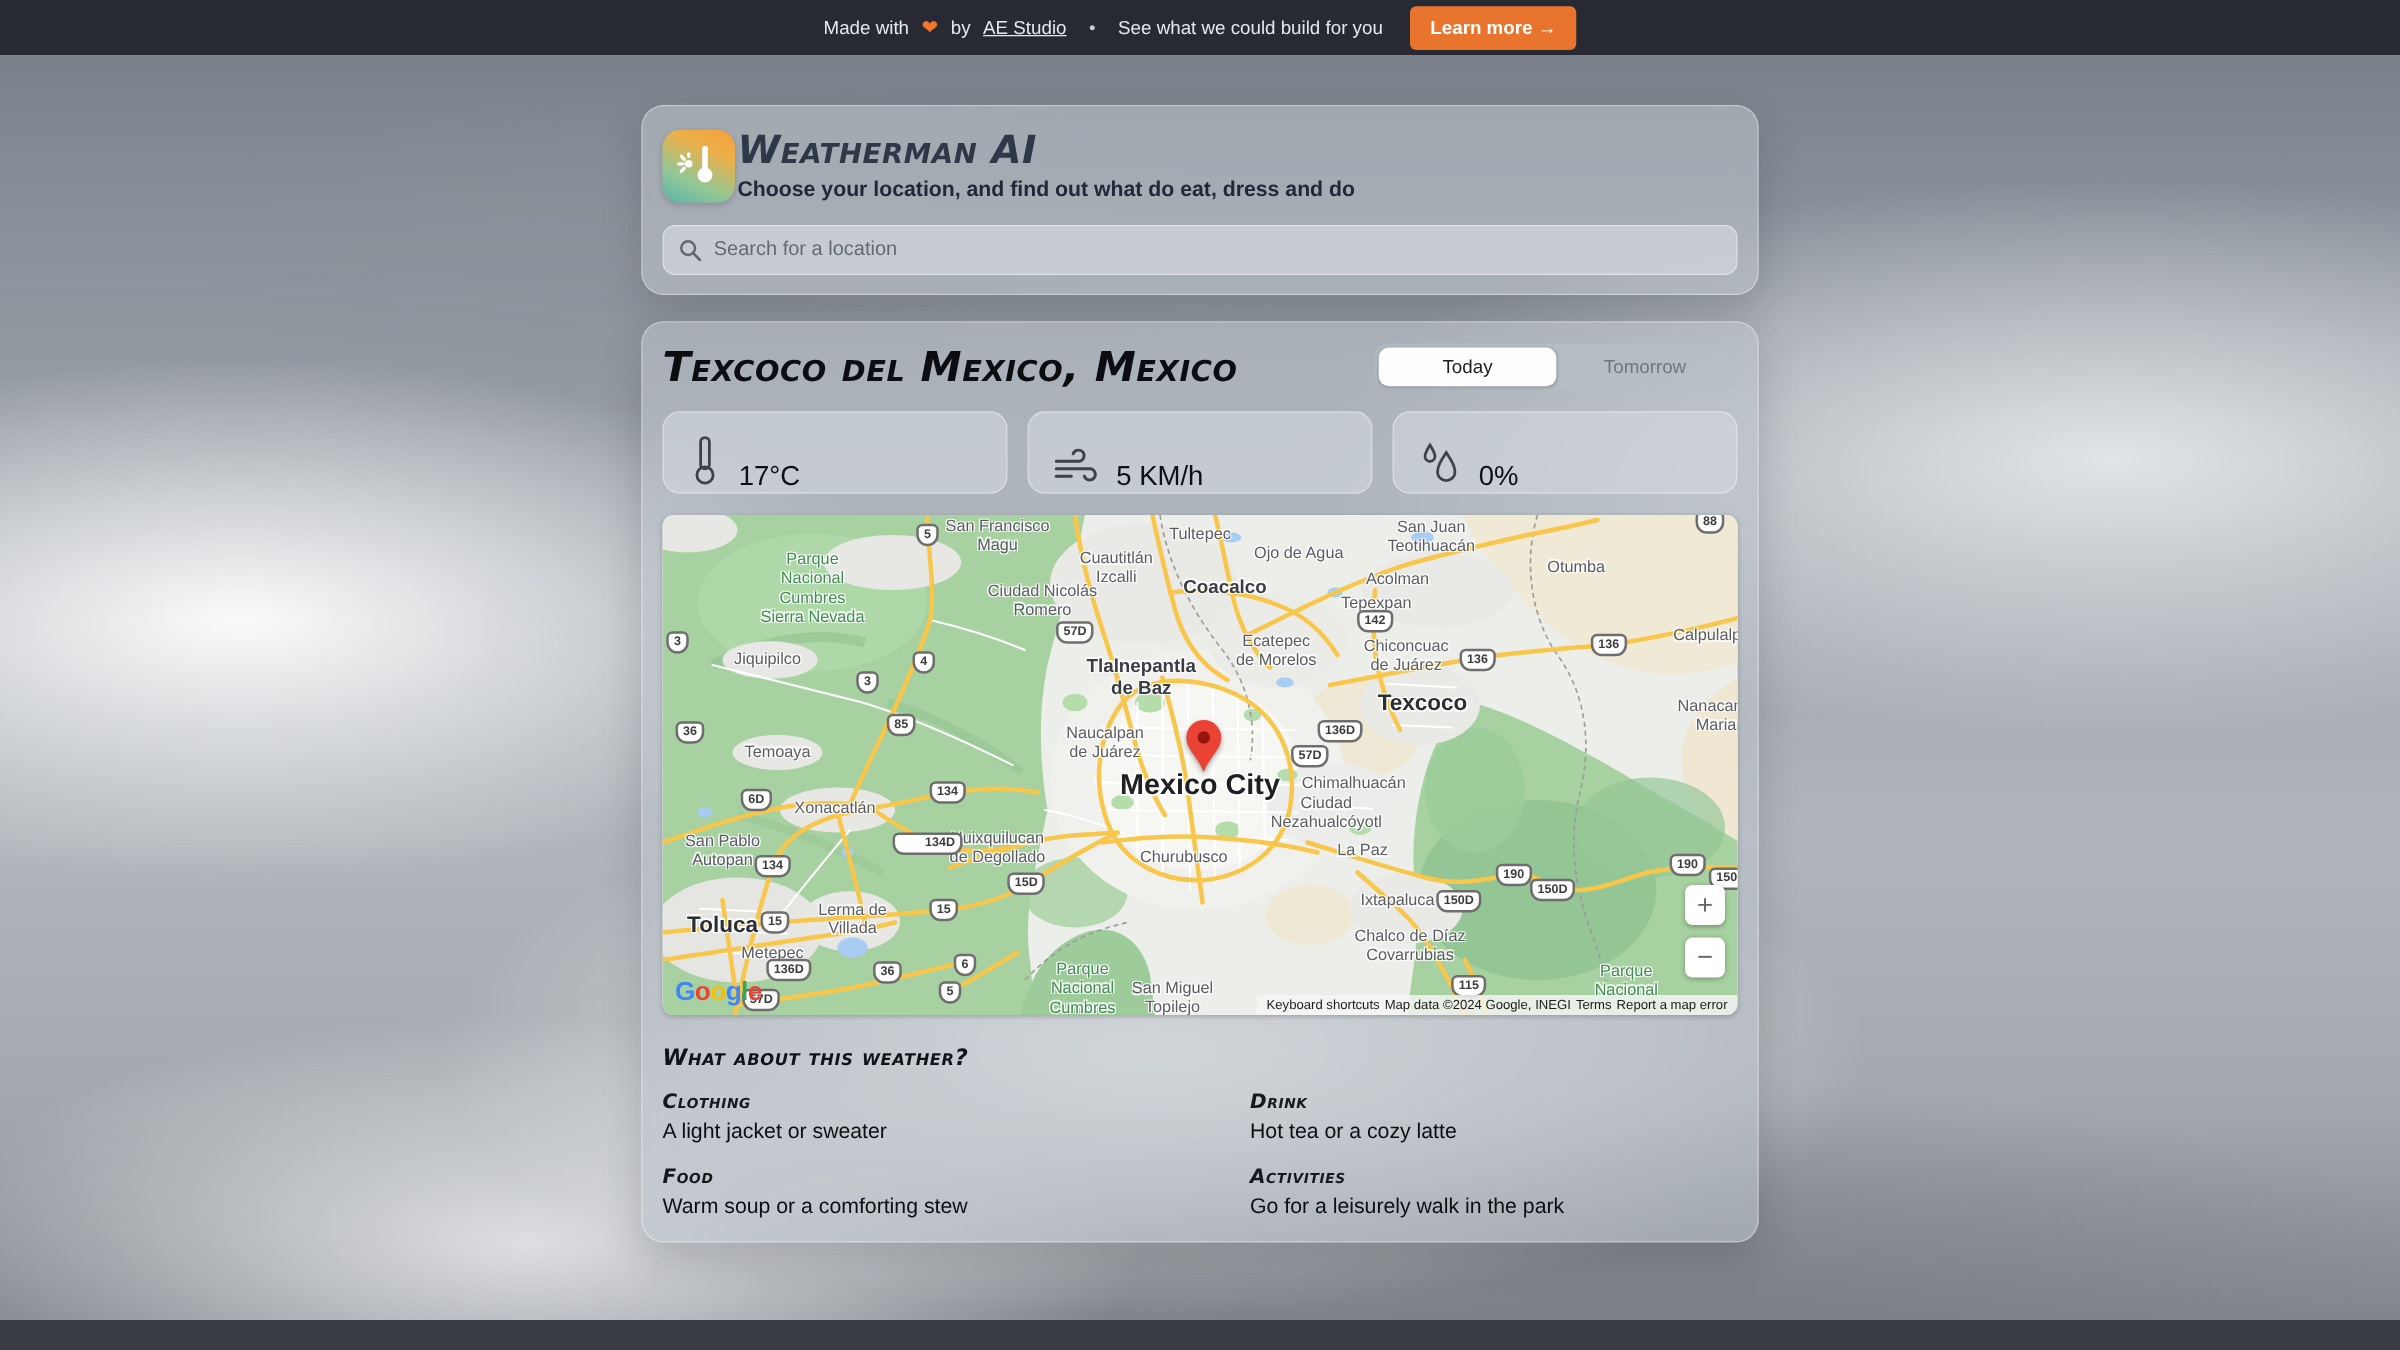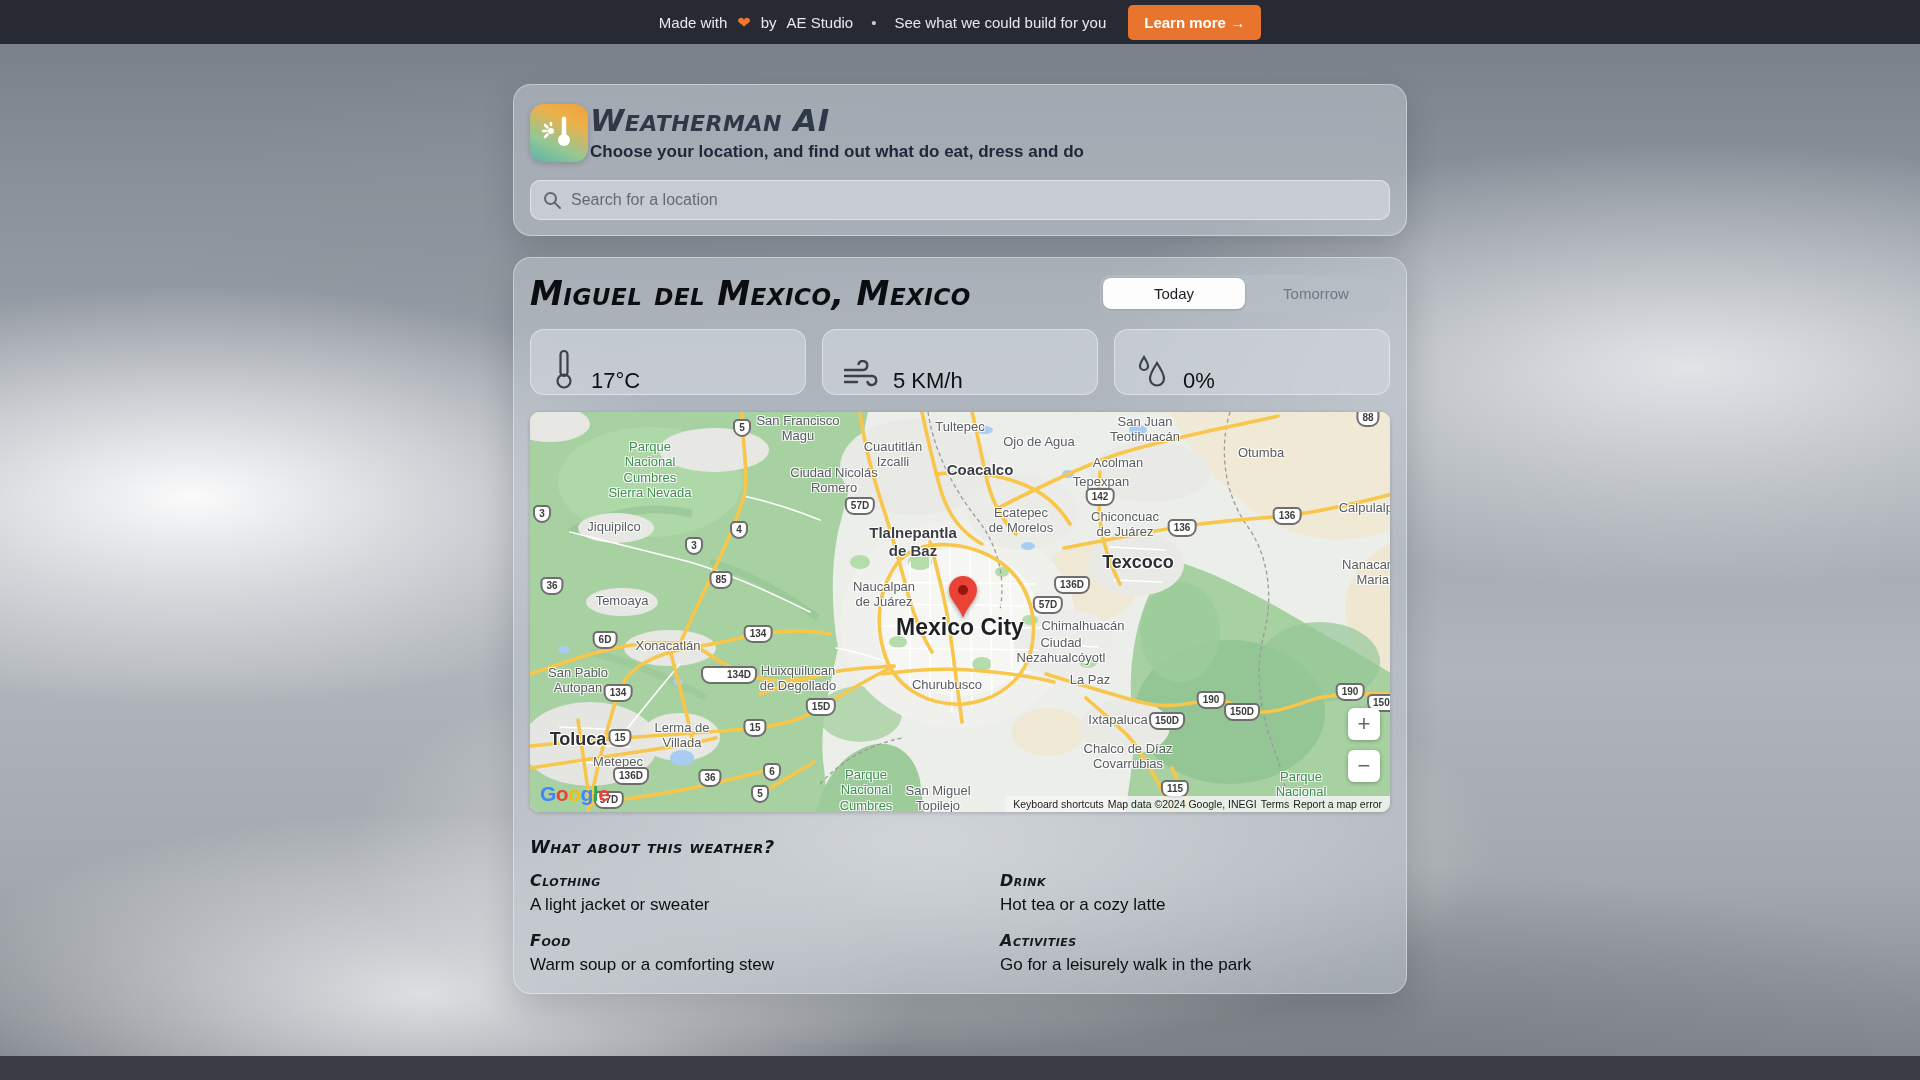--- a/index.html
+++ b/index.html
@@ -14,21 +14,21 @@
       radial-gradient(ellipse 700px 260px at 22% 92%, rgba(235,236,238,0.85), rgba(235,236,238,0) 70%),
       radial-gradient(ellipse 900px 260px at 70% 98%, rgba(120,124,130,0.7), rgba(120,124,130,0) 75%),
       radial-gradient(ellipse 600px 220px at 30% 20%, rgba(140,146,154,0.6), rgba(140,146,154,0) 70%),
       linear-gradient(180deg,#757c86 0%,#8b929b 18%,#9da3ab 38%,#b0b5bb 62%,#a3a8ae 82%,#7d8289 100%);
   }
   .bottom-strip { position:absolute; left:0; bottom:0; width:100%; height:24px; background:#393c42; }
 
   
   .banner { height:44px; background:#272a32; display:flex; align-items:center; justify-content:center; gap:10px; color:#e7e8ea; font-size:15px; position:relative; z-index:5; }
   .banner .heart { color:#f4762d; font-size:16px; }
-  .banner a { color:#e7e8ea; cursor:pointer; }
+  .banner a { color:#e7e8ea; text-decoration:underline; cursor:pointer; }
   .banner .bullet { margin:0 8px; color:#c9cbcf; }
   .cta-btn { margin-left:12px; background:#e9742e; color:#fff; font-weight:bold; font-size:15px; border:none; border-radius:5px; padding:9px 16px; cursor:pointer; font-family:inherit; }
 
   
   .column { width:894px; margin:40px auto 0; position:relative; z-index:2; }
   .glass-card {
     background:rgba(190,197,204,0.55);
     border:1px solid rgba(255,255,255,0.38);
     border-radius:18px;
     backdrop-filter:blur(10px);
@@ -136,21 +136,21 @@
           <circle cx="8.5" cy="8.5" r="5.5" stroke="#5f6773" stroke-width="2"></circle>
           <path d="M13 13 L18 18" stroke="#5f6773" stroke-width="2" stroke-linecap="round"></path>
         </svg>
       </span>
       <input class="search-input" type="text" placeholder="Search for a location" style="">
     </div>
   </div>
 
   <div class="glass-card main-card">
     <div class="main-head">
-      <div class="marker location-title">Miguel del Mexico, Mexico</div>
+      <div class="marker location-title">Texcoco del Mexico, Mexico</div>
       <div class="tabs">
           <button class="tab active">Today</button>
           <button class="tab">Tomorrow</button>
         </div>
     </div>
 
     <div class="stats-row">
         <div class="stat-card">
           <span><svg width="26" height="42" viewBox="0 0 26 42" fill="none">
               <rect x="9.5" y="3" width="7" height="25" rx="3.5" stroke="#3d424a" stroke-width="2.2"></rect>
@@ -352,21 +352,21 @@
           <div class="shield" style="left: 191px; top: 168px;">85</div>
           <div class="shield" style="left: 22px; top: 174px;">36</div>
           <div class="shield" style="left: 330px; top: 94px;">57D</div>
           <div class="shield" style="left: 570px; top: 85px;">142</div>
           <div class="shield" style="left: 652px; top: 116px;">136</div>
           <div class="shield" style="left: 757px; top: 104px;">136</div>
           <div class="shield" style="left: 542px; top: 173px;">136D</div>
           <div class="shield" style="left: 518px; top: 193px;">57D</div>
           <div class="shield" style="left: 75px; top: 228px;">6D</div>
           <div class="shield" style="left: 228px; top: 222px;">134</div>
-          <div class="shield" style="left: 199px; top: 263px; padding-left: 24px;">134D</div>
+          <div class="shield" style="left: 212px; top: 263px; padding-left: 24px;">134D</div>
           <div class="shield" style="left: 88px; top: 281px;">134</div>
           <div class="shield" style="left: 291px; top: 295px;">15D</div>
           <div class="shield" style="left: 225px; top: 316px;">15</div>
           <div class="shield" style="left: 90px; top: 326px;">15</div>
           <div class="shield" style="left: 180px; top: 366px;">36</div>
           <div class="shield" style="left: 242px; top: 360px;">6</div>
           <div class="shield" style="left: 230px; top: 382px;">5</div>
           <div class="shield" style="left: 79px; top: 388px;">57D</div>
           <div class="shield" style="left: 101px; top: 364px;">136D</div>
           <div class="shield" style="left: 681px; top: 288px;">190</div>

